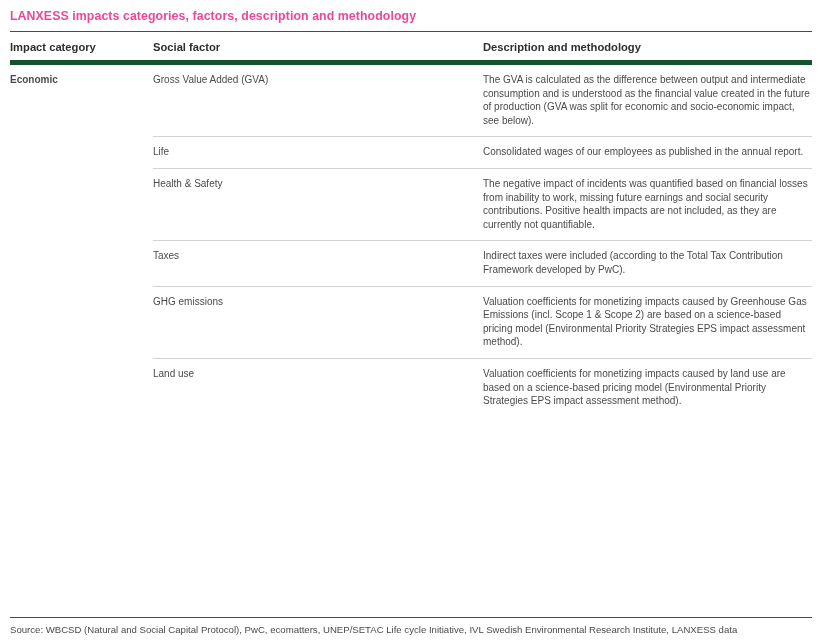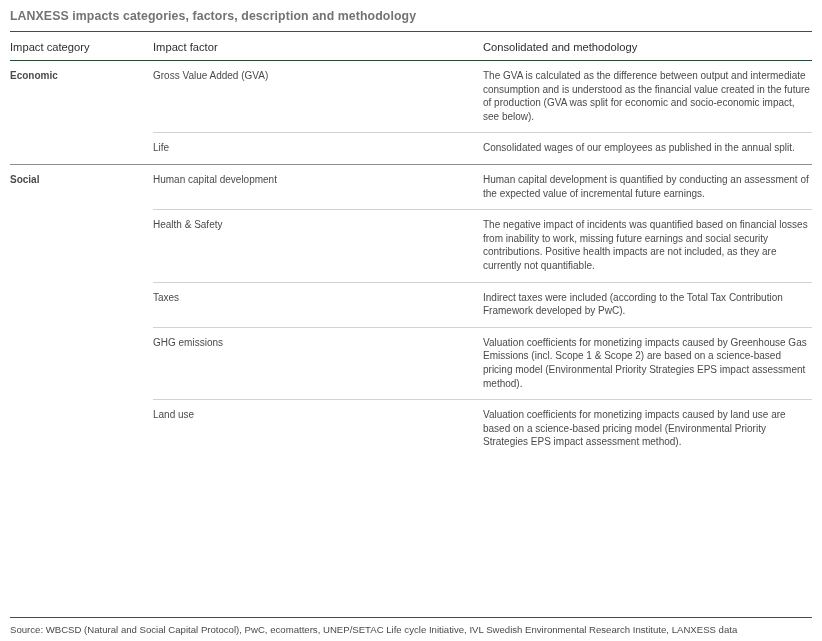--- a/index.html
+++ b/index.html
@@ -21,35 +21,35 @@
     padding: 0 10px;
     position: relative;
   }
   .title-bar {
     padding: 9px 0 8px 0;
     border-bottom: 1.5px solid #4a4a4a;
   }
   .title-text {
     font-size: 12.3px;
     font-weight: bold;
-    color: #737373;
+    color: #ec4899;
     letter-spacing: 0.1px;
   }
   table.impact-table {
     width: 100%;
     border-collapse: collapse;
     table-layout: fixed;
   }
   table.impact-table th {
     text-align: left;
     font-size: 11.2px;
-    font-weight: normal;
+    font-weight: bold;
     color: #2e2e2e;
     padding: 9px 0 7px 0;
-    border-bottom: 1px solid #14532d;
+    border-bottom: 5px solid #14532d;
     vertical-align: bottom;
   }
   table.impact-table td {
     font-size: 10px;
     line-height: 1.36;
     color: #4a4a4a;
     vertical-align: top;
     padding: 8px 0 9px 0;
   }
   col.c-cat { width: 143px; }
@@ -100,43 +100,38 @@
 
   <table class="impact-table">
     <colgroup>
       <col class="c-cat">
       <col class="c-fac">
       <col class="c-desc">
     </colgroup>
     <thead>
       <tr>
         <th>Impact category</th>
-        <th>Impact factor</th>
-        <th>Consolidated and methodology</th>
+        <th>Social factor</th>
+        <th>Description and methodology</th>
       </tr>
     </thead>
     <tbody>
 
       <tr class="group-start first">
         <td class="cat">Economic</td>
         <td class="fac">Gross Value Added (GVA)</td>
         <td class="desc">The GVA is calculated as the difference between output and intermediate consumption and is understood as the financial value created in the future of production (GVA was split for economic and socio-economic impact, see below).</td>
       </tr>
 
       <tr class="sub">
         <td class="cat"></td>
         <td class="fac">Life</td>
-        <td class="desc">Consolidated wages of our employees as published in the annual split.</td>
+        <td class="desc">Consolidated wages of our employees as published in the annual report.</td>
       </tr>
 
-      <tr class="group-start">
-        <td class="cat">Social</td>
-        <td class="fac">Human capital development</td>
-        <td class="desc">Human capital development is quantified by conducting an assessment of the expected value of incremental future earnings.</td>
-      </tr>
       <tr class="sub">
         <td class="cat"></td>
         <td class="fac">Health &amp; Safety</td>
         <td class="desc">The negative impact of incidents was quantified based on financial losses from inability to work, missing future earnings and social security contributions. Positive health impacts are not included, as they are currently not quantifiable.</td>
       </tr>
       <tr class="sub">
         <td class="cat"></td>
         <td class="fac">Taxes</td>
         <td class="desc">Indirect taxes were included (according to the Total Tax Contribution Framework developed by PwC).</td>
       </tr>

